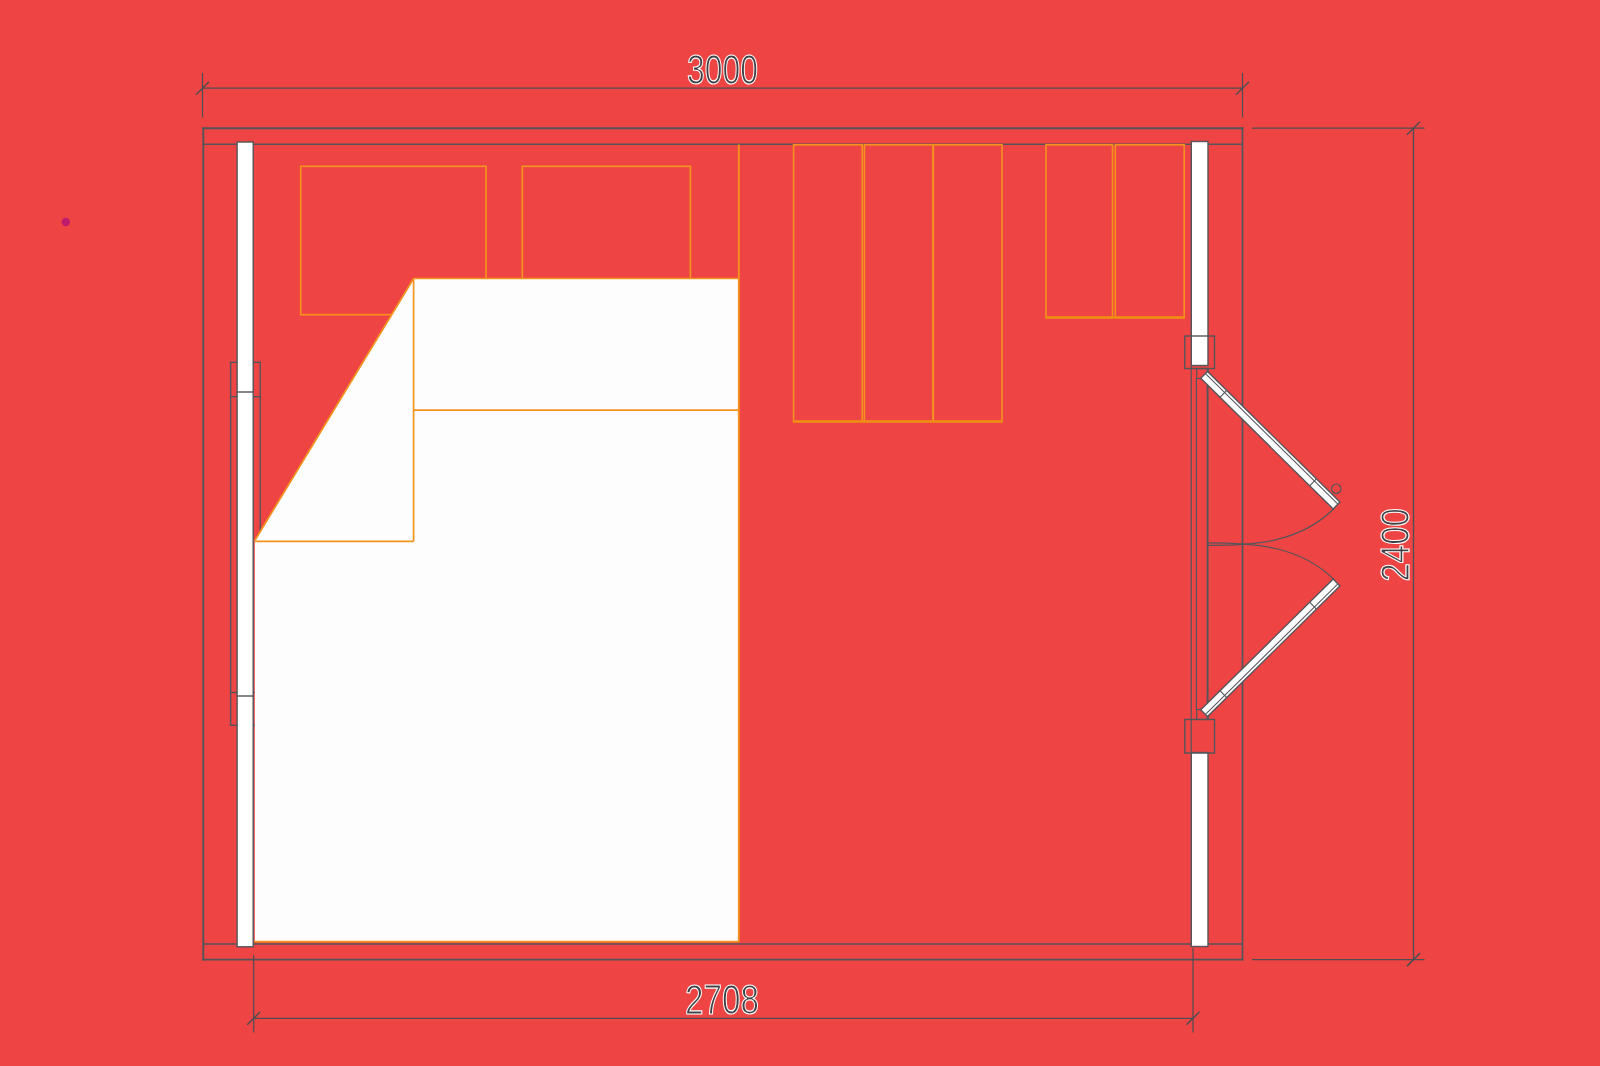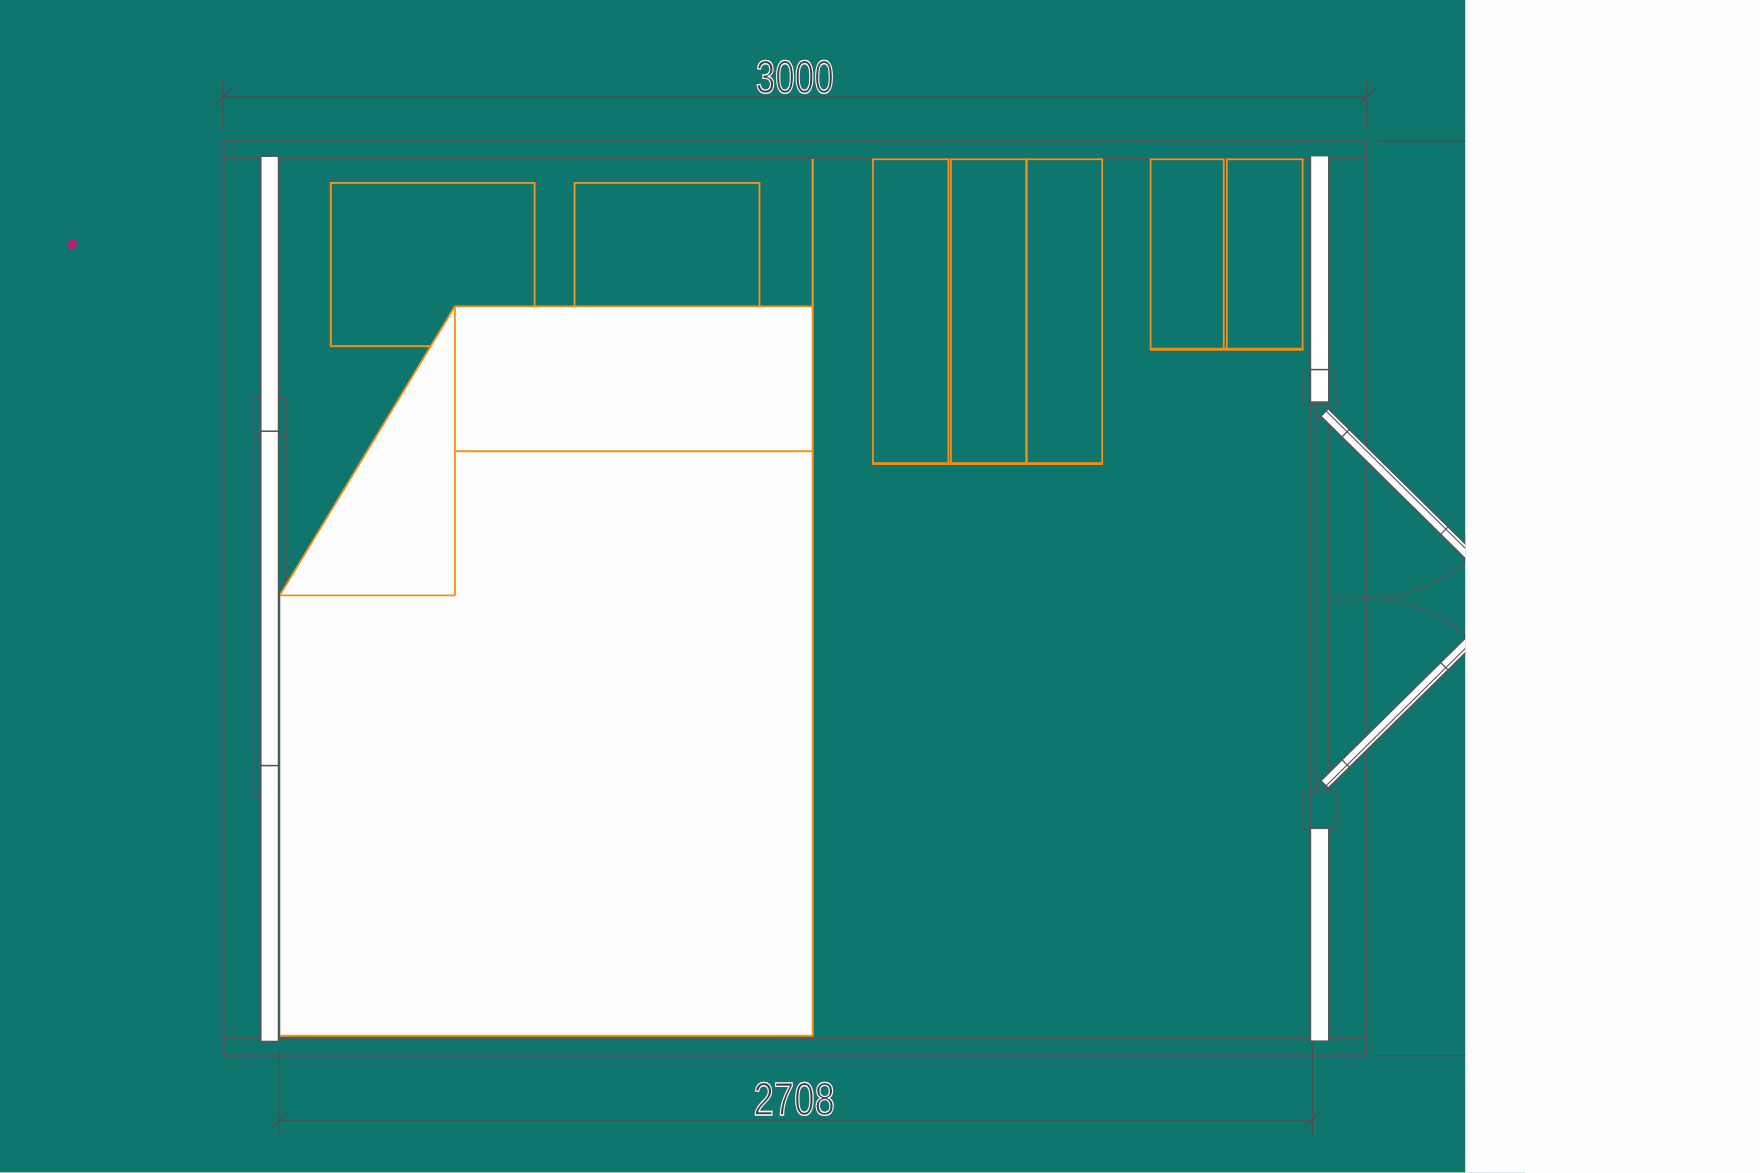--- a/index.html
+++ b/index.html
@@ -1,16 +1,16 @@
 <!DOCTYPE html>
 <html><head>
 <meta charset="utf-8">
 <style>
   html,body{margin:0;padding:0;background:#fdfdfe;}
-  .page{position:relative;width:1332px;height:1066px;background:#0f766e;overflow:hidden;
+  .page{position:relative;width:1600px;height:1066px;background:#ef4444;overflow:hidden;
         font-family:"Liberation Sans", sans-serif;}
   svg{position:absolute;left:0;top:0;}
   text{fill:#3f4044;stroke:#fdfdfe;stroke-width:1.2px;}
 </style>
 </head>
 <body>
 <div class="page">
 <svg width="1600" height="1066" viewBox="0 0 1600 1066">
   <g fill="none" stroke-linecap="butt">
 

